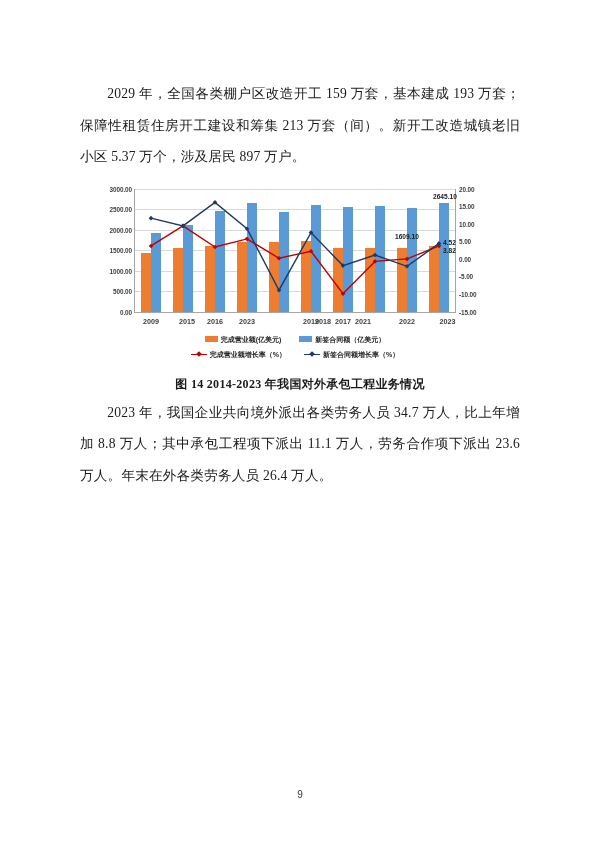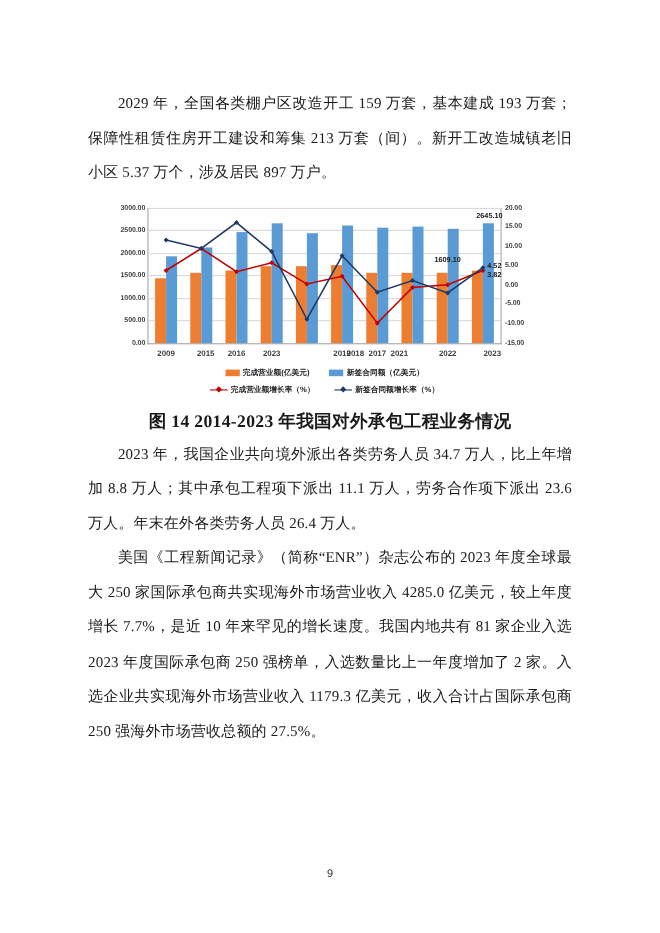--- a/index.html
+++ b/index.html
@@ -30,21 +30,21 @@
     margin:0;
     font-size:13.6px;
     line-height:31.5px;
     text-indent:2em;
     font-weight:bold;
     letter-spacing:0.2px;
   }
   .fig-caption{
     margin:0;
     text-align:center;
-    font-size:16px;
+    font-size:12px;
     font-weight:bold;
     line-height:26px;
     letter-spacing:0.3px;
   }
 
   
   .chart-wrap{
     position:relative;
     width:420px;
     height:190px;
@@ -245,16 +245,15 @@
           <span class="legend-label">新签合同额增长率（%）</span>
         </span>
       </div>
     </div>
   </div>
 
   <p class="fig-caption">图 14  2014-2023 年我国对外承包工程业务情况</p>
 
   <p class="body-text">2023 年，我国企业共向境外派出各类劳务人员 34.7 万人，比上年增加 8.8 万人；其中承包工程项下派出 11.1 万人，劳务合作项下派出 23.6 万人。年末在外各类劳务人员 26.4 万人。</p>
 
-  <p class="body-text">美国《工程新闻记录》（简称“ENR”）杂志公布的 2023 年度全球最大 250 家国际承包商共实现海外市场营业收入 4285.0 亿美元，较上年度增长 7.7%，是近 10 年来罕见的增长速度。我国内地共有 81 家企业入选 2023 年度国际承包商 250 强榜单，入选数量比上一年度增加了 2 家。入选企业共实现海外市场营业收入 1179.3 亿美元，收入合计占国际承包商 250 强海外市场营收总额的 27.5%。</p>
 
   <div class="page-number">9</div>
 </div>
 
 </body></html>

